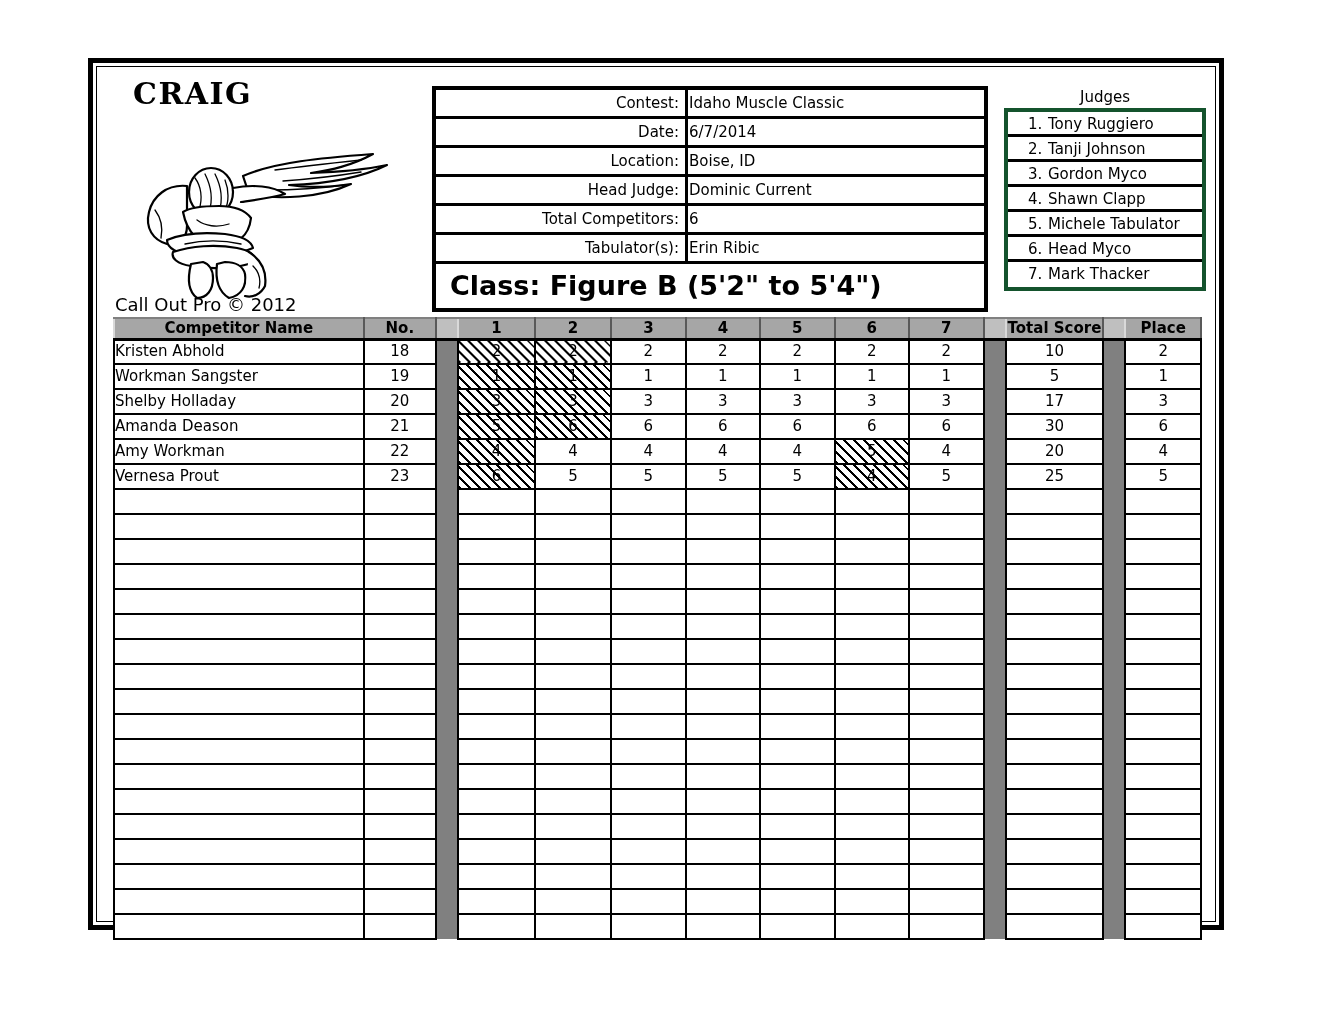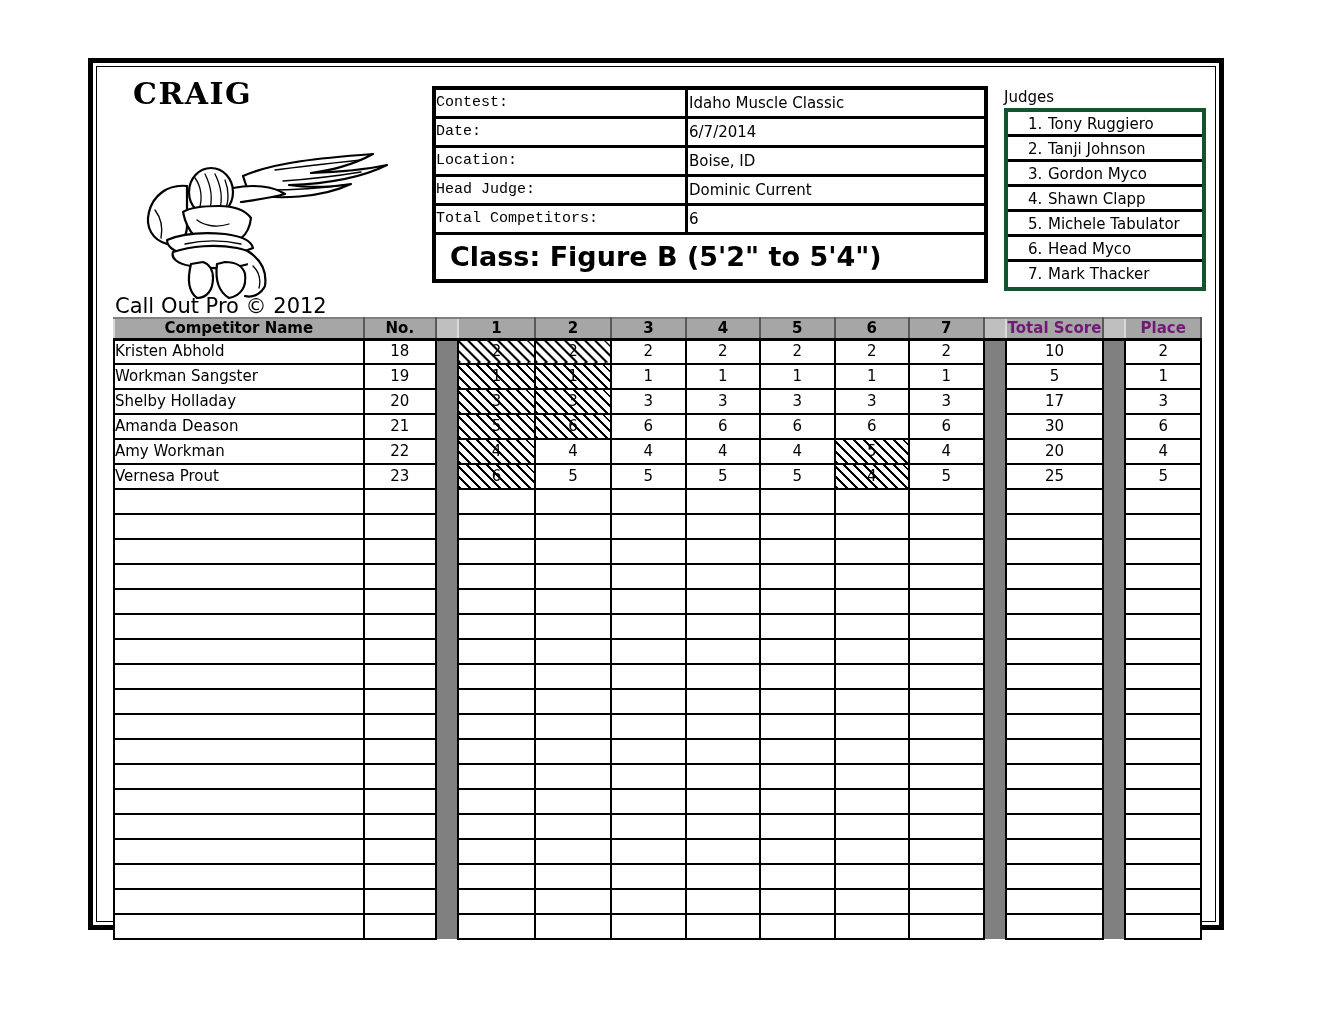--- a/index.html
+++ b/index.html
@@ -58,21 +58,21 @@
     position: absolute;
     left: 10px;
     top: 62px;
     width: 280px;
     height: 160px;
   }
   #copyright-line {
     position: absolute;
     left: 0px;
     top: 216px;
-    font-size: 21px;
+    font-size: 18px;
     font-family: "DejaVu Sans", sans-serif;
     white-space: nowrap;
   }
 
   
   #info-box {
     position: absolute;
     left: 432px;
     top: 86px;
     width: 556px;
@@ -80,28 +80,28 @@
     box-sizing: border-box;
     background: #fff;
   }
   .info-row {
     display: flex;
     border-bottom: 3px solid #000;
     height: 26px;
   }
   .info-label {
     width: 252px;
+    text-align: right;
     padding-right: 6px;
     font-size: 15px;
     line-height: 26px;
     border-right: 3px solid #000;
     box-sizing: border-box;
     white-space: nowrap;
     overflow: hidden;
-    font-family: Liberation Mono, monospace;
   }
   .info-value {
     flex: 1;
     padding-left: 1px;
     font-size: 15px;
     line-height: 26px;
     box-sizing: border-box;
     white-space: nowrap;
     overflow: hidden;
   }
@@ -119,20 +119,21 @@
   }
 
   
   #judges-block {
     position: absolute;
     left: 1004px;
     top: 88px;
     width: 202px;
   }
   #judges-title {
+    text-align: center;
     font-size: 15px;
     line-height: 18px;
     margin-bottom: 2px;
   }
   #judges-box {
     border: 4px solid #14532d;
     box-sizing: border-box;
     background: #fff;
   }
   .judge-row {
@@ -172,21 +173,21 @@
     border-top: 2px solid #808080;
     border-left: 2px solid #d9d9d9;
     border-right: 2px solid #595959;
     border-bottom: 3px solid #000;
     box-sizing: border-box;
     white-space: nowrap;
     overflow: hidden;
   }
   .hdr-white {
     background: #a6a6a6;
-    color: #701a75;
+    color: #000000;
   }
   .hdr-spacer {
     height: 21px;
     background: #bfbfbf;
     border-top: 2px solid #808080;
     border-bottom: 3px solid #000;
     border-left: 1px solid #bfbfbf;
     border-right: 1px solid #bfbfbf;
     box-sizing: border-box;
   }
@@ -288,20 +289,24 @@
     <div class="info-label">Location:</div>
     <div class="info-value">Boise, ID</div>
   </div>
   <div class="info-row">
     <div class="info-label">Head Judge:</div>
     <div class="info-value">Dominic Current</div>
   </div>
   <div class="info-row">
     <div class="info-label">Total Competitors:</div>
     <div class="info-value">6</div>
+  </div>
+  <div class="info-row">
+    <div class="info-label">Tabulator(s):</div>
+    <div class="info-value">Erin Ribic</div>
   </div>
   <div class="info-row" id="class-row">
     <div id="class-text">Class:  Figure B (5'2" to 5'4")</div>
   </div>
 </div>
 
 <div id="judges-block">
   <div id="judges-title">Judges</div>
   <div id="judges-box">
       <div class="judge-row"><span class="judge-num">1.</span><span>Tony Ruggiero</span></div>

